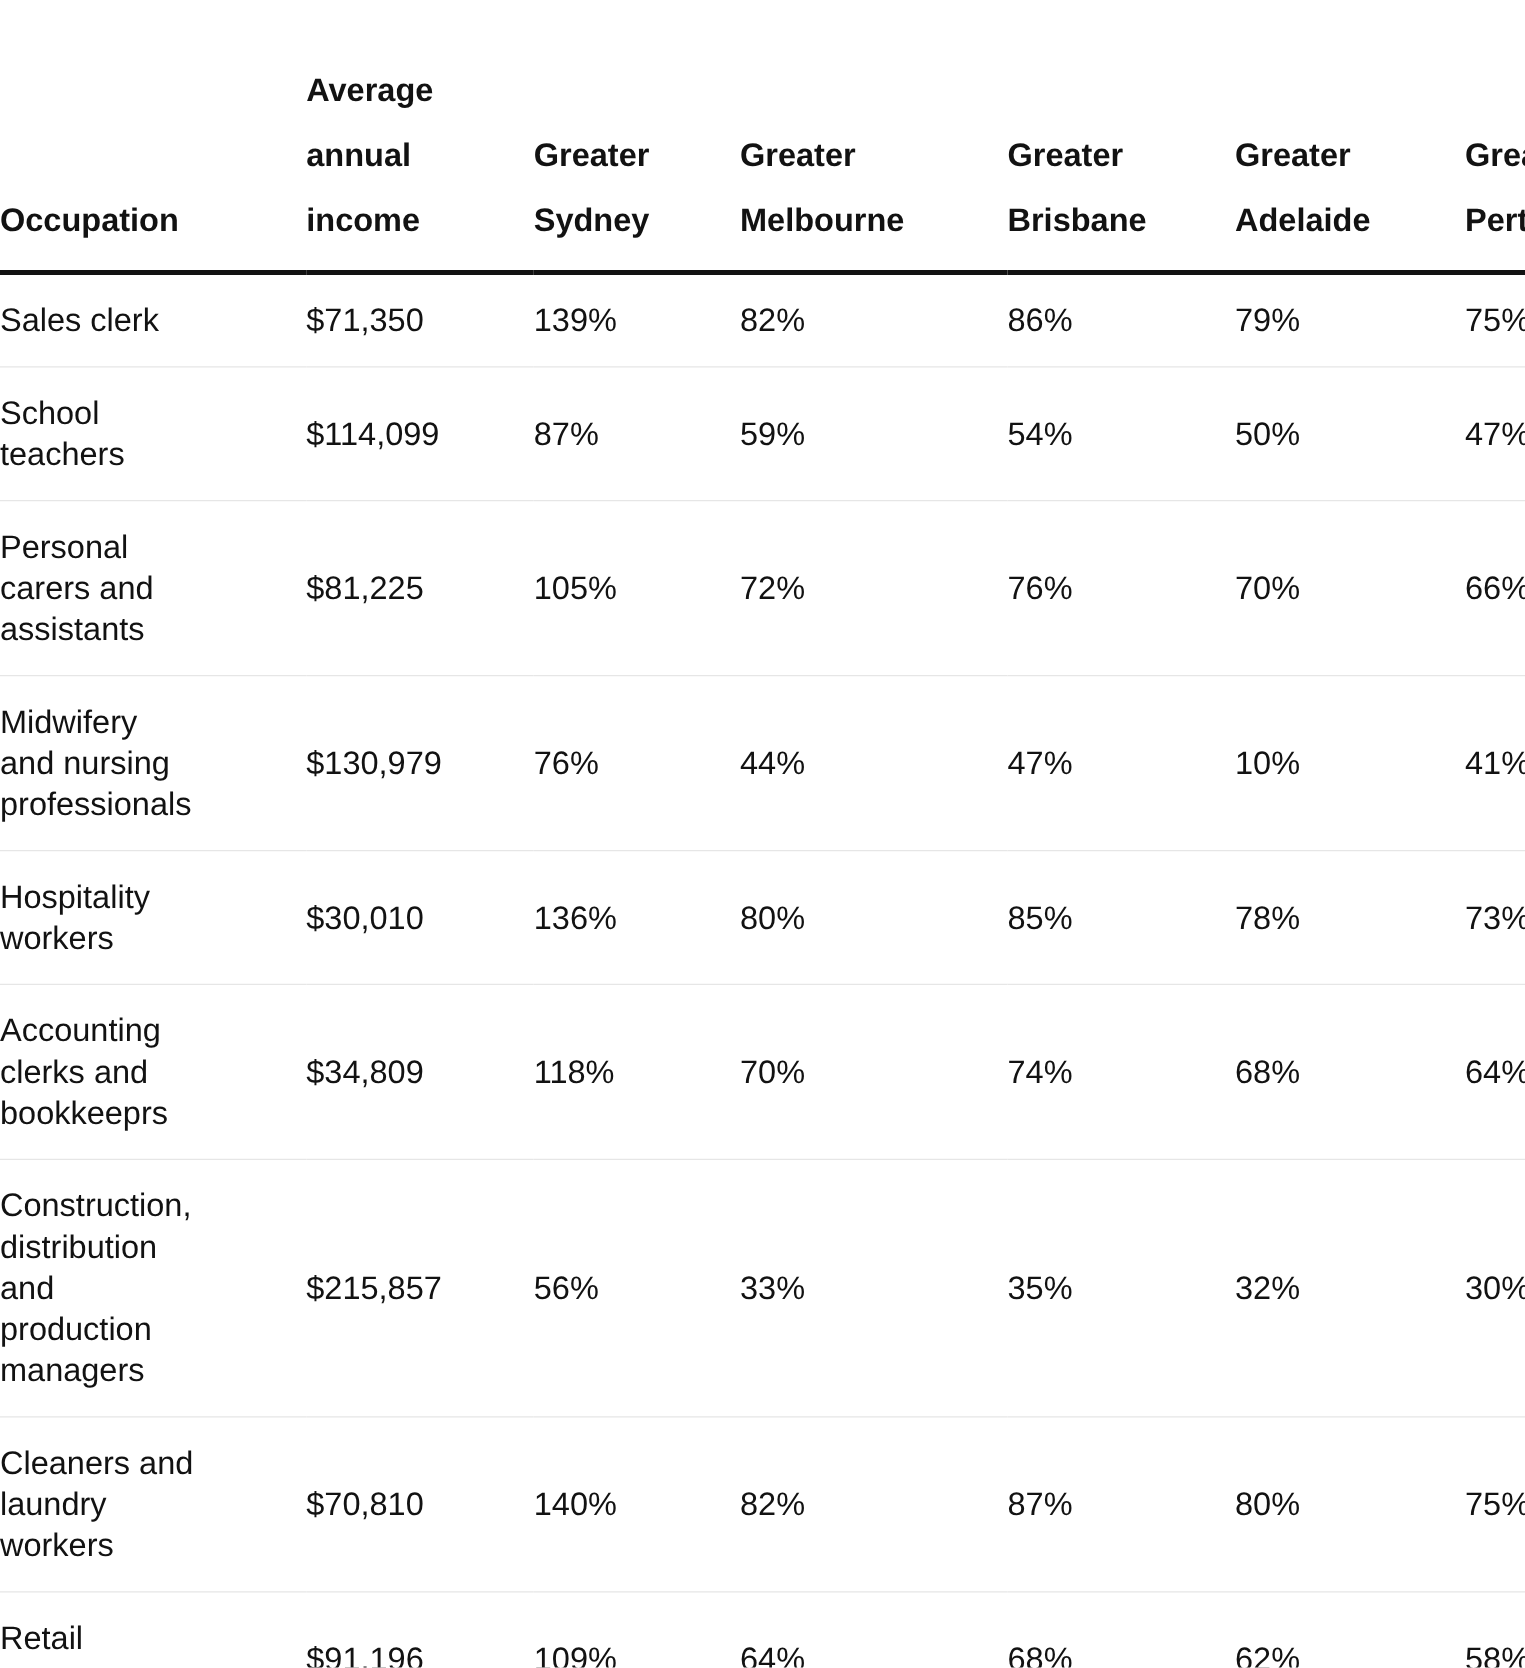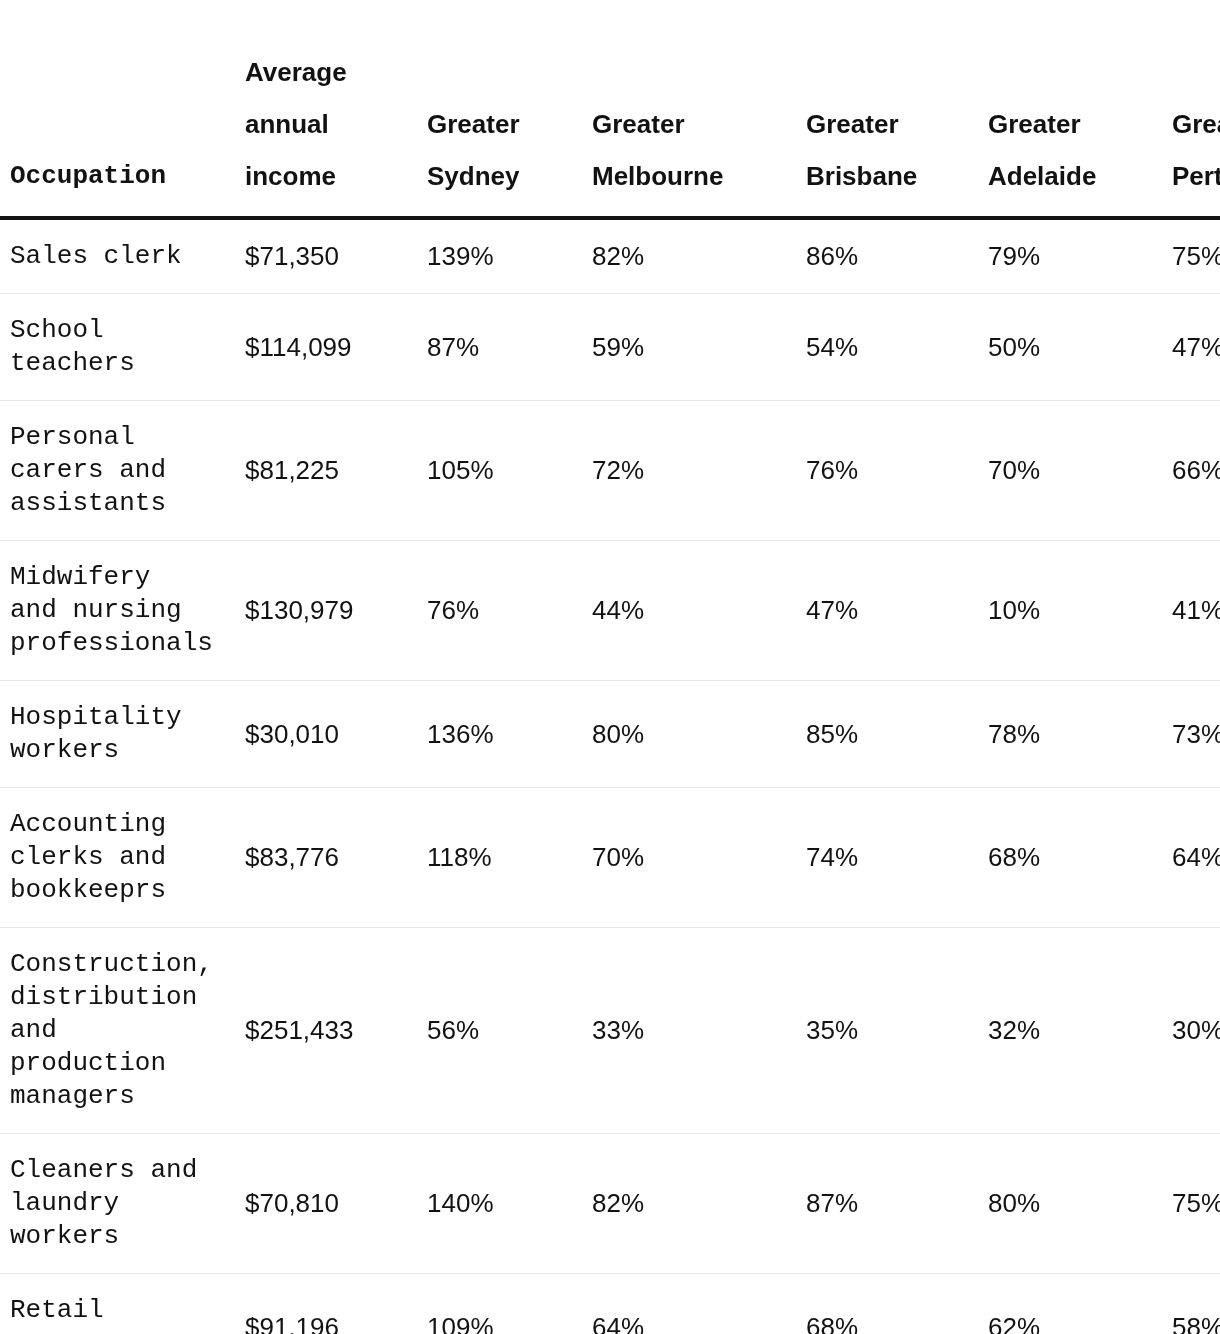--- a/index.html
+++ b/index.html
@@ -33,22 +33,20 @@
     padding: 20px 10px 20px 0;
     font-weight: 400;
   }
   th {
     vertical-align: bottom;
     font-weight: 700;
     line-height: 52px;
     padding: 46px 10px 14px 0;
   }
   th:first-child, td:first-child {
-    padding-left: 10px;
-    font-family: Liberation Mono, monospace;
   }
   thead tr {
     border-bottom: 4px solid #121212;
   }
   tbody tr {
     border-bottom: 1px solid #e6e6e6;
   }
   tbody tr:last-child {
     border-bottom: none;
   }
@@ -134,34 +132,34 @@
           <td>136%</td>
           <td>80%</td>
           <td>85%</td>
           <td>78%</td>
           <td>73%</td>
         </tr>
         <tr>
           <td>Accounting
 clerks and
 bookkeeprs</td>
-          <td>$83,776</td>
+          <td>$34,809</td>
           <td>118%</td>
           <td>70%</td>
           <td>74%</td>
           <td>68%</td>
           <td>64%</td>
         </tr>
         <tr>
           <td>Construction,
 distribution
 and
 production
 managers</td>
-          <td>$251,433</td>
+          <td>$215,857</td>
           <td>56%</td>
           <td>33%</td>
           <td>35%</td>
           <td>32%</td>
           <td>30%</td>
         </tr>
         <tr>
           <td>Cleaners and
 laundry
 workers</td>

